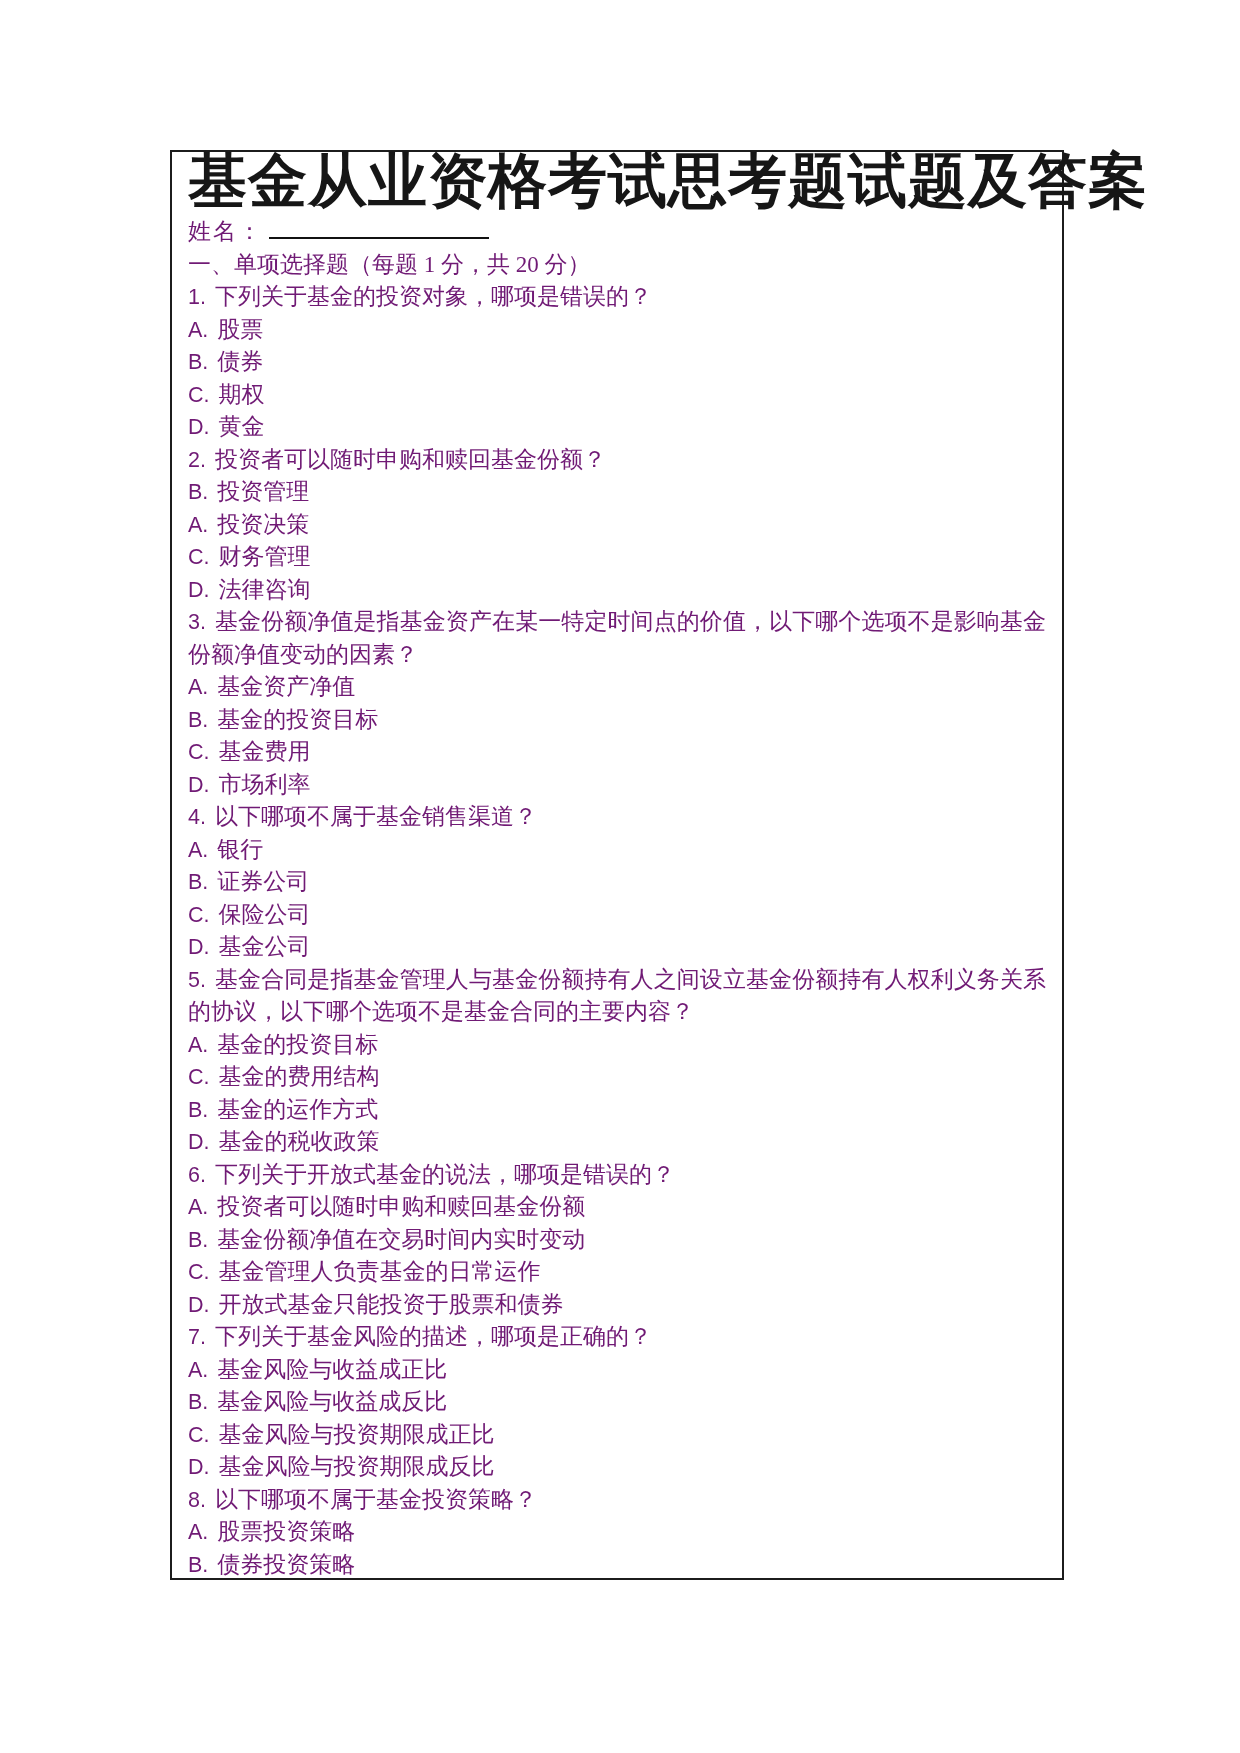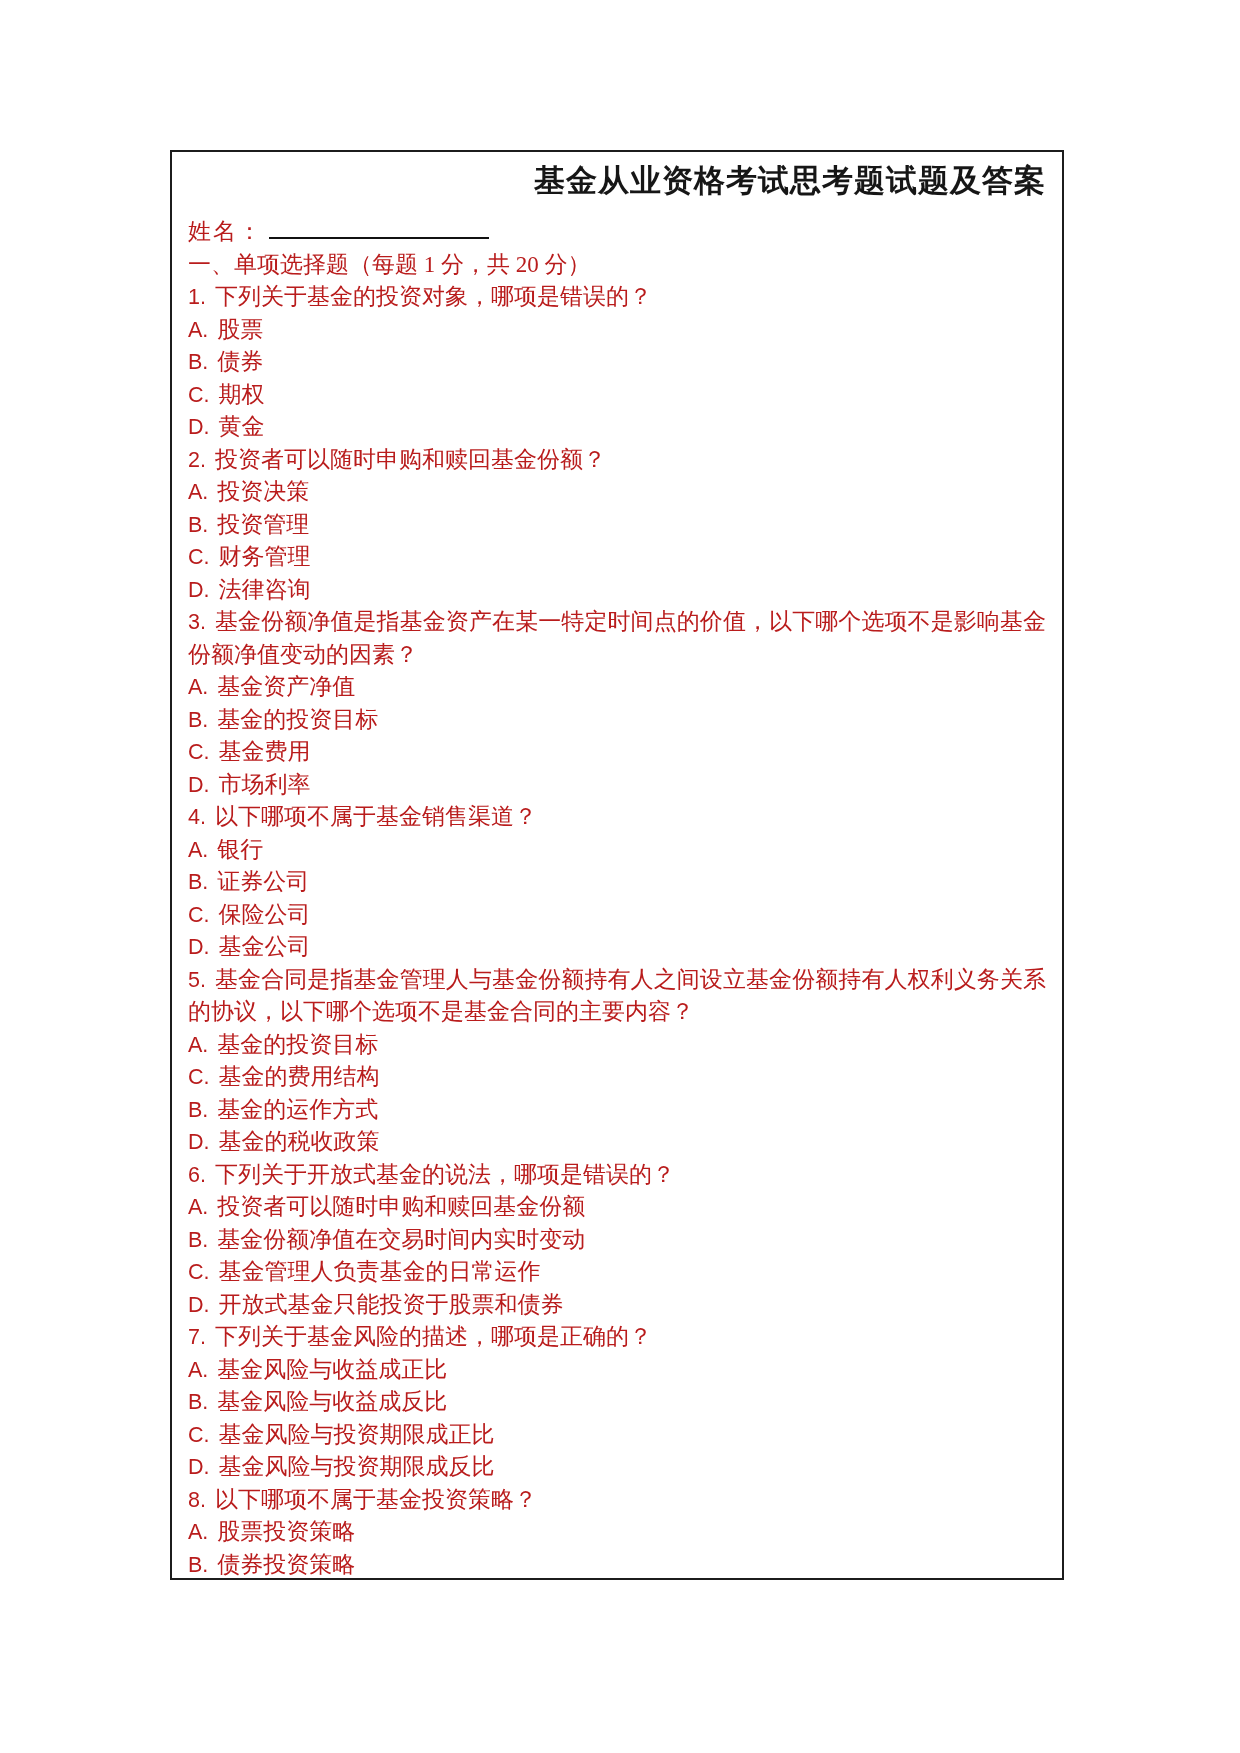--- a/index.html
+++ b/index.html
@@ -21,32 +21,32 @@
     top: 150px;
     width: 894px;
     height: 1430px;
     box-sizing: border-box;
     border: 2px solid #1c1c1c;
     padding: 2px 16px 0 16px;
     background: #ffffff;
   }
   .title {
     margin: 0 0 8px 0;
-    font-size: 31px;
+    font-size: 59px;
     line-height: 54px;
     font-weight: 700;
     text-align: right;
     letter-spacing: 1px;
     white-space: nowrap;
     font-family: Liberation Serif, serif;
   }
   .line {
     font-size: 23px;
     line-height: 32.5px;
-    color: #b91c1c;
+    color: #701a75;
   }
   .question-line {
     text-align: justify;
   }
   .pfx {
     font-family: "Liberation Sans", "DejaVu Sans", sans-serif;
     font-size: 21.5px;
     margin-right: 9px;
   }
   .name-line .name-label {
@@ -74,22 +74,22 @@
 
     <div class="line">一、单项选择题（每题 1 分，共 20 分）</div>
 
     <div id="questions">
         <div class="line question-line"><span class="pfx">1.</span><span>下列关于基金的投资对象，哪项是错误的？</span></div>
         <div class="line option-line"><span class="pfx">A.</span><span>股票</span></div>
         <div class="line option-line"><span class="pfx">B.</span><span>债券</span></div>
         <div class="line option-line"><span class="pfx">C.</span><span>期权</span></div>
         <div class="line option-line"><span class="pfx">D.</span><span>黄金</span></div>
         <div class="line question-line"><span class="pfx">2.</span><span>投资者可以随时申购和赎回基金份额？</span></div>
+        <div class="line option-line"><span class="pfx">B.</span><span>投资管理</span></div>
         <div class="line option-line"><span class="pfx">A.</span><span>投资决策</span></div>
-        <div class="line option-line"><span class="pfx">B.</span><span>投资管理</span></div>
         <div class="line option-line"><span class="pfx">C.</span><span>财务管理</span></div>
         <div class="line option-line"><span class="pfx">D.</span><span>法律咨询</span></div>
         <div class="line question-line"><span class="pfx">3.</span><span>基金份额净值是指基金资产在某一特定时间点的价值，以下哪个选项不是影响基金份额净值变动的因素？</span></div>
         <div class="line option-line"><span class="pfx">A.</span><span>基金资产净值</span></div>
         <div class="line option-line"><span class="pfx">B.</span><span>基金的投资目标</span></div>
         <div class="line option-line"><span class="pfx">C.</span><span>基金费用</span></div>
         <div class="line option-line"><span class="pfx">D.</span><span>市场利率</span></div>
         <div class="line question-line"><span class="pfx">4.</span><span>以下哪项不属于基金销售渠道？</span></div>
         <div class="line option-line"><span class="pfx">A.</span><span>银行</span></div>
         <div class="line option-line"><span class="pfx">B.</span><span>证券公司</span></div>

